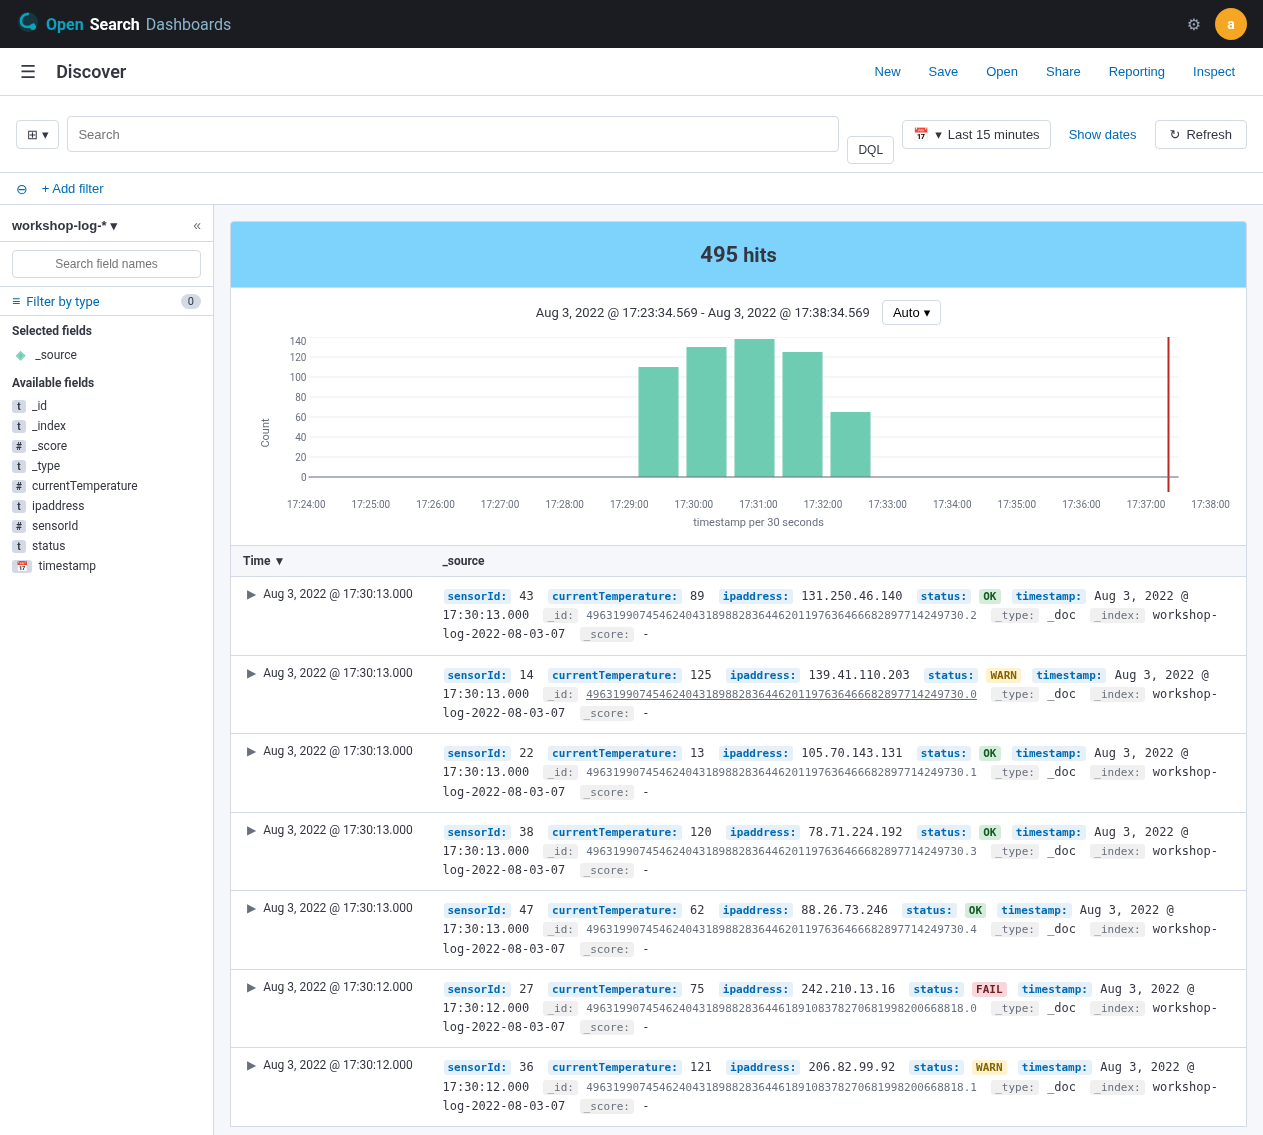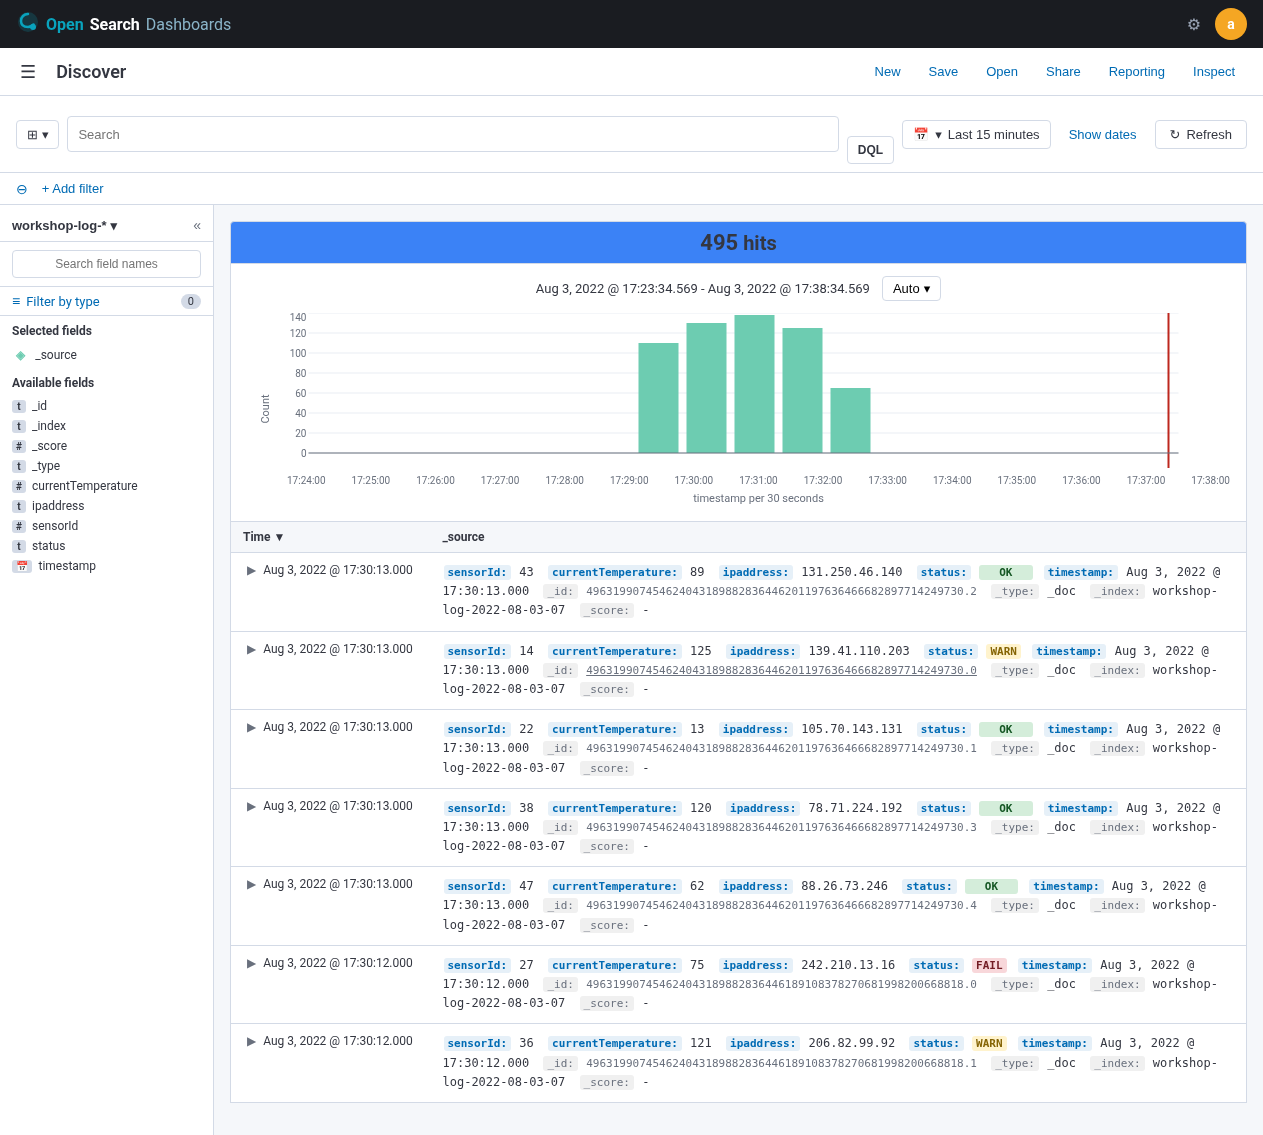--- a/index.html
+++ b/index.html
@@ -60,21 +60,21 @@
     }
     .search-input-wrap {
       flex: 1; background: #fff; border: 1px solid #d3dae6; border-radius: 4px;
       display: flex; align-items: center; padding: 0 10px; height: 36px; min-width: 200px;
     }
     .search-input-wrap input {
       border: none; outline: none; flex: 1; font-size: 13px; color: #343741; background: transparent;
     }
     .dql-btn {
       background: none; border: 1px solid #d3dae6; border-radius: 4px; padding: 6px 10px;
-      cursor: pointer; font-size: 12px; color: #343741; font-weight: 700; margin-top: 32px;
+      cursor: pointer; font-size: 12px; color: #343741; font-weight: 400; margin-top: 32px;
     }
     .time-btn {
       background: none; border: 1px solid #d3dae6; border-radius: 4px; padding: 6px 10px;
       cursor: pointer; display: flex; align-items: center; gap: 6px; font-size: 13px; color: #343741;
     }
     .show-dates-btn {
       background: none; border: none; cursor: pointer; font-size: 13px; color: #006bb4; padding: 6px 10px;
     }
     .refresh-btn {
       background: #fff; border: 1px solid #d3dae6; border-radius: 4px; padding: 6px 14px;
@@ -144,22 +144,22 @@
     .type-hash { background: #d3dae6; color: #343741; }
     .type-cal { background: #d3dae6; color: #343741; }
     .type-source { color: #6dccb1; font-size: 12px; }
     .available-fields-title { font-size: 12px; font-weight: 700; color: #343741; margin: 10px 0 6px; }
 
     
     .content-area { flex: 1; overflow-y: auto; padding: 16px; background: #f5f7fa; }
 
     
     .hits-header {
-      background: #3b82f6; border: 1px solid #d3dae6; border-radius: 4px 4px 0 0;
-      padding: 8px 16px; text-align: center; font-size: 20px; font-weight: 700;
+      background: #7dd3fc; border: 1px solid #d3dae6; border-radius: 4px 4px 0 0;
+      padding: 20px 16px; text-align: center; font-size: 20px; font-weight: 700;
     }
     .hits-number { font-size: 22px; font-weight: 700; }
 
     
     .chart-container {
       background: #fff; border: 1px solid #d3dae6; border-top: none;
       padding: 12px 16px 16px;
     }
     .chart-date-row {
       display: flex; align-items: center; justify-content: center; gap: 12px;
@@ -192,21 +192,21 @@
     .expand-btn {
       background: none; border: none; cursor: pointer; color: #69707d; font-size: 12px; padding: 0 4px;
     }
     .source-cell { font-family: monospace; font-size: 12px; line-height: 1.6; color: #343741; }
     .field-key {
       background: #e6f0f8; color: #006bb4; border-radius: 3px; padding: 1px 4px; margin: 0 1px; font-weight: 600; font-size: 11px;
     }
     .field-val {
       color: #343741; margin-right: 6px;
     }
-    .status-ok { background: #d4edda; color: #155724; border-radius: 3px; padding: 1px 20px; font-size: 11px; font-weight: 600; }
+    .status-ok { background: #d4edda; color: #155724; border-radius: 3px; padding: 1px 4px; font-size: 11px; font-weight: 600; }
     .status-warn { background: #fff3cd; color: #856404; border-radius: 3px; padding: 1px 4px; font-size: 11px; font-weight: 600; }
     .status-fail { background: #f8d7da; color: #721c24; border-radius: 3px; padding: 1px 4px; font-size: 11px; font-weight: 600; }
     .meta-key {
       background: #f0f0f0; color: #69707d; border-radius: 3px; padding: 1px 4px; margin: 0 1px; font-size: 11px;
     }
   </style>
 </head>
 <body>
 
 <nav class="top-nav">

